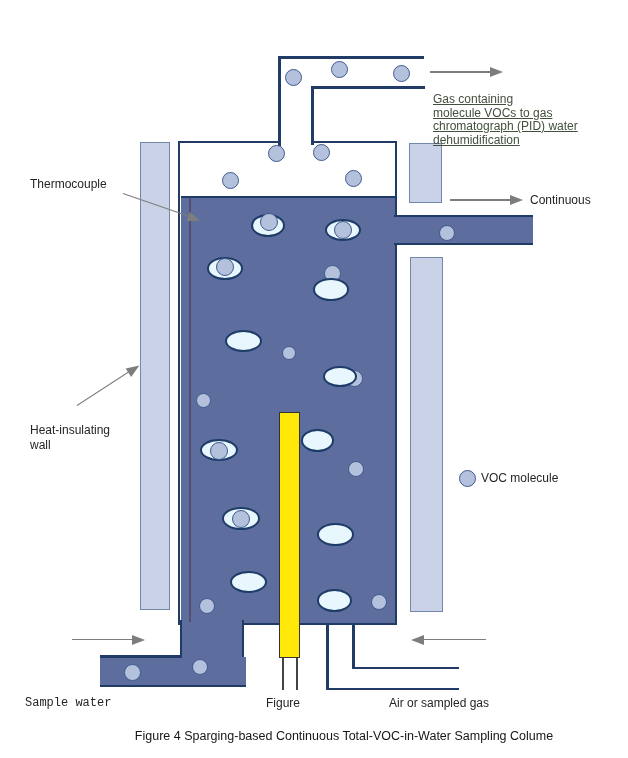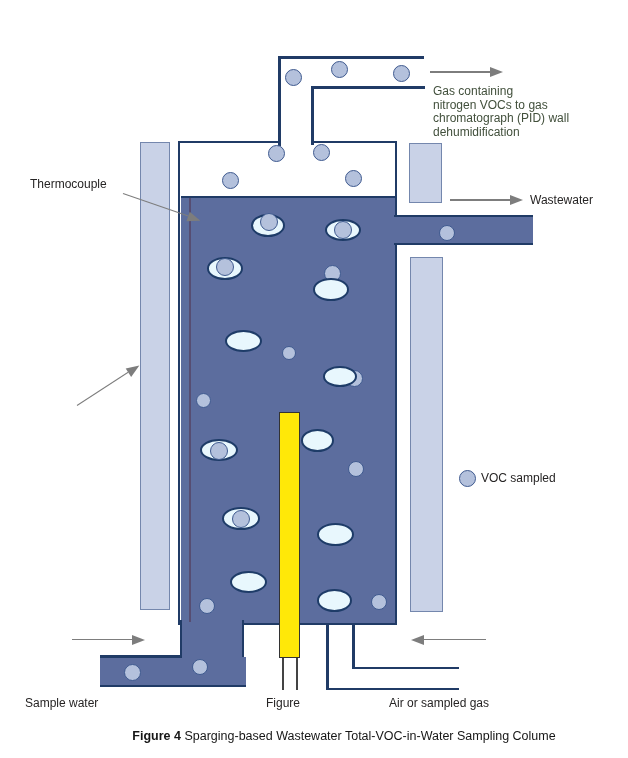--- a/index.html
+++ b/index.html
@@ -18,21 +18,21 @@
             border:1.7px solid var(--molecule-border);box-sizing:border-box;}
   .bubble{position:absolute;border-radius:50%;background:var(--bubble-fill);
           border:2px solid var(--bubble-border);box-sizing:border-box;}
   .arrow{position:absolute;display:flex;align-items:center;height:11px;transform-origin:left center;}
   .arrow .shaft{flex:1;height:1.5px;background:var(--arrow);}
   .arrow .head{width:0;height:0;border-left:13px solid var(--arrow);
                border-top:5px solid transparent;border-bottom:5px solid transparent;}
   .arrow.left .head{border-left:none;border-right:13px solid var(--arrow);order:-1;}
   .caption{position:absolute;left:60px;top:729px;width:568px;text-align:center;
            font-size:12.5px;color:#161616;}
-  .caption b{font-weight:bold;text-align:center;}
+  .caption b{font-weight:normal;text-align:center;}
 </style>
 </head>
 <body>
 
 <div id="stage">
 
   <div class="abs" style="left:140px;top:142px;width:30px;height:468px;background:var(--wall-fill);border:1px solid var(--wall-border);box-sizing:border-box;z-index:1;"></div>
   <div class="abs" style="left:409px;top:143px;width:33px;height:60px;background:var(--wall-fill);border:1px solid var(--wall-border);box-sizing:border-box;z-index:1;"></div>
   <div class="abs" style="left:410px;top:257px;width:33px;height:355px;background:var(--wall-fill);border:1px solid var(--wall-border);box-sizing:border-box;z-index:1;"></div>
 
@@ -120,34 +120,38 @@
     <i class="shaft"></i>
       <i class="head"></i>
   </div>
   <div class="arrow left" style="left:411px;top:634px;width:75px;z-index:6;">
     <i class="shaft"></i>
       <i class="head"></i>
   </div>
 
   <div class="label" style="left:30px;top:177px;z-index:6;">Thermocouple</div>
 
-  <div class="gasblock" style="left:433px;top:85px;z-index:6;">
+  <div class="gasblock" style="left:433px;top:93px;z-index:6;text-decoration:underline;">
     <div>Gas containing</div>
-    <div>nitrogen VOCs to gas</div>
-    <div>chromatograph (PID) wall</div>
+    <div>molecule VOCs to gas</div>
+    <div>chromatograph (PID) water</div>
     <div>dehumidification</div>
   </div>
 
-  <div class="label" style="left:530px;top:193px;z-index:6;">Wastewater</div>
+  <div class="label" style="left:530px;top:193px;z-index:6;">Continuous</div>
 
+  <div class="label" style="left:30px;top:423px;z-index:6;">
+    <div>Heat-insulating</div>
+    <div>wall</div>
+  </div>
 
   <div class="molecule" style="left:458.5px;top:469.5px;width:17px;height:17px;z-index:6;"></div>
-  <div class="label" style="left:481px;top:471px;z-index:6;">VOC sampled</div>
+  <div class="label" style="left:481px;top:471px;z-index:6;">VOC molecule</div>
 
-  <div class="label" style="left:25px;top:696px;z-index:6;">Sample water</div>
+  <div class="label" style="left:25px;top:696px;z-index:6;font-family:Liberation Mono, monospace;">Sample water</div>
   <div class="label" style="left:266px;top:696px;z-index:6;">Figure</div>
   <div class="label" style="left:389px;top:696px;z-index:6;">Air or sampled gas</div>
 
   <div class="caption" style="z-index:6;">
-    <b>Figure 4</b><span> Sparging-based Wastewater Total-VOC-in-Water Sampling Colume</span>
+    <b>Figure 4</b><span> Sparging-based Continuous Total-VOC-in-Water Sampling Colume</span>
   </div>
 
 </div>
 
 </body></html>

